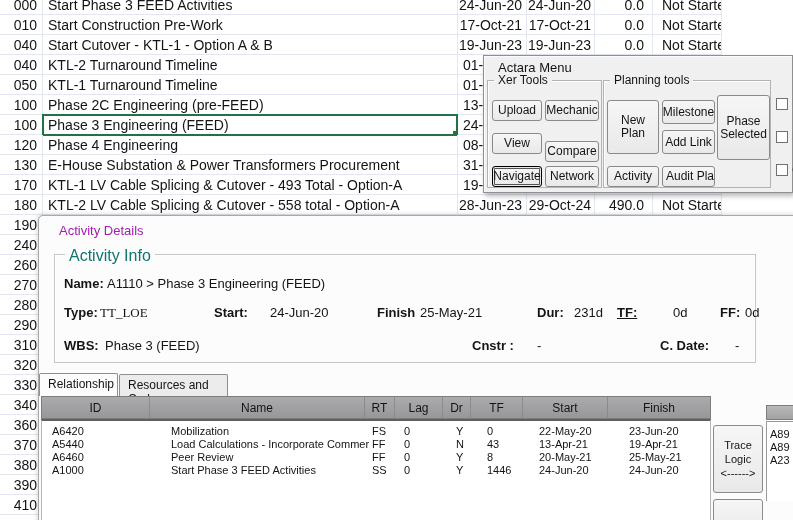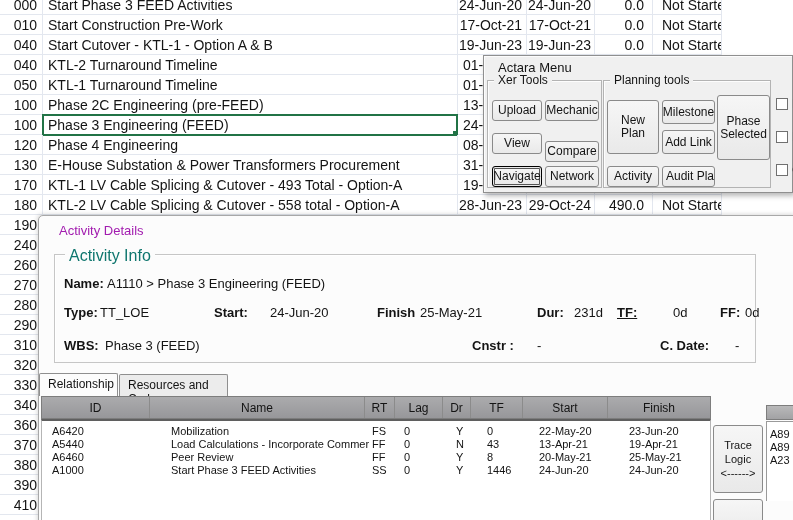--- a/index.html
+++ b/index.html
@@ -59,21 +59,21 @@
            box-shadow:-1px -1px 4px rgba(0,0,0,.15); }
   .panel-title { position:absolute; left:20px; top:7px; font-size:13px; color:#a21caf; }
   .info { position:absolute; left:15px; top:38px; width:702px; height:109px;
           border:1px solid #c6c6c6; box-shadow:inset 1px 1px 0 #fff; }
   .info-label { position:absolute; top:-8px; left:10px; background:#fcfcfc; padding:0 4px;
                 font-size:16px; color:#0f766e; }
   .info span { position:absolute; font-size:13px; white-space:nowrap; }
   .lb { font-weight:bold; }
   
   .f-name-l{left:9px;top:21px;}  .f-name{left:52px;top:21px;}
-  .f-type-l{left:9px;top:50px;}  .f-type{left:45px;top:50px;}
+  .f-type-l{left:9px;top:50px;}  .f-type{left:45px;top:50px;font-family:Liberation Serif, serif;}
   .f-start-l{left:159px;top:50px;} .f-start{left:215px;top:50px;}
   .f-finish-l{left:322px;top:50px;} .f-finish{left:365px;top:50px;}
   .f-dur-l{left:482px;top:50px;} .f-dur{left:519px;top:50px;}
   .f-tf-l{left:562px;top:50px;text-decoration:underline;}  .f-tf{left:618px;top:50px;}
   .f-ff-l{left:665px;top:50px;}  .f-ff{left:690px;top:50px;}
   .f-wbs-l{left:9px;top:83px;}   .f-wbs{left:50px;top:83px;}
   .f-cnstr-l{left:417px;top:83px;} .f-cnstr{left:482px;top:83px;}
   .f-cdate-l{left:605px;top:83px;} .f-cdate{left:680px;top:83px;}
 
   

